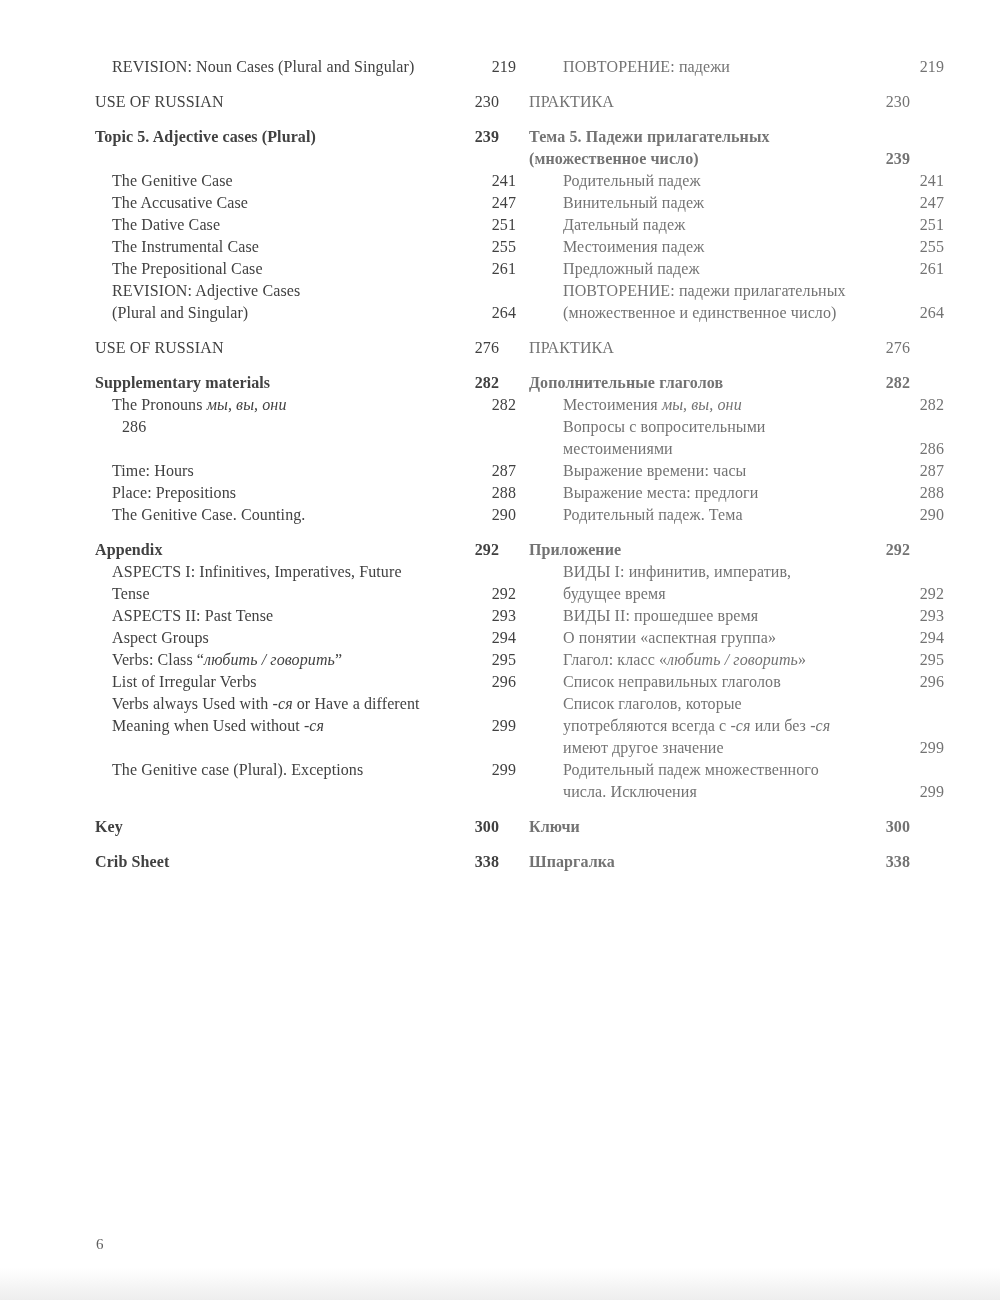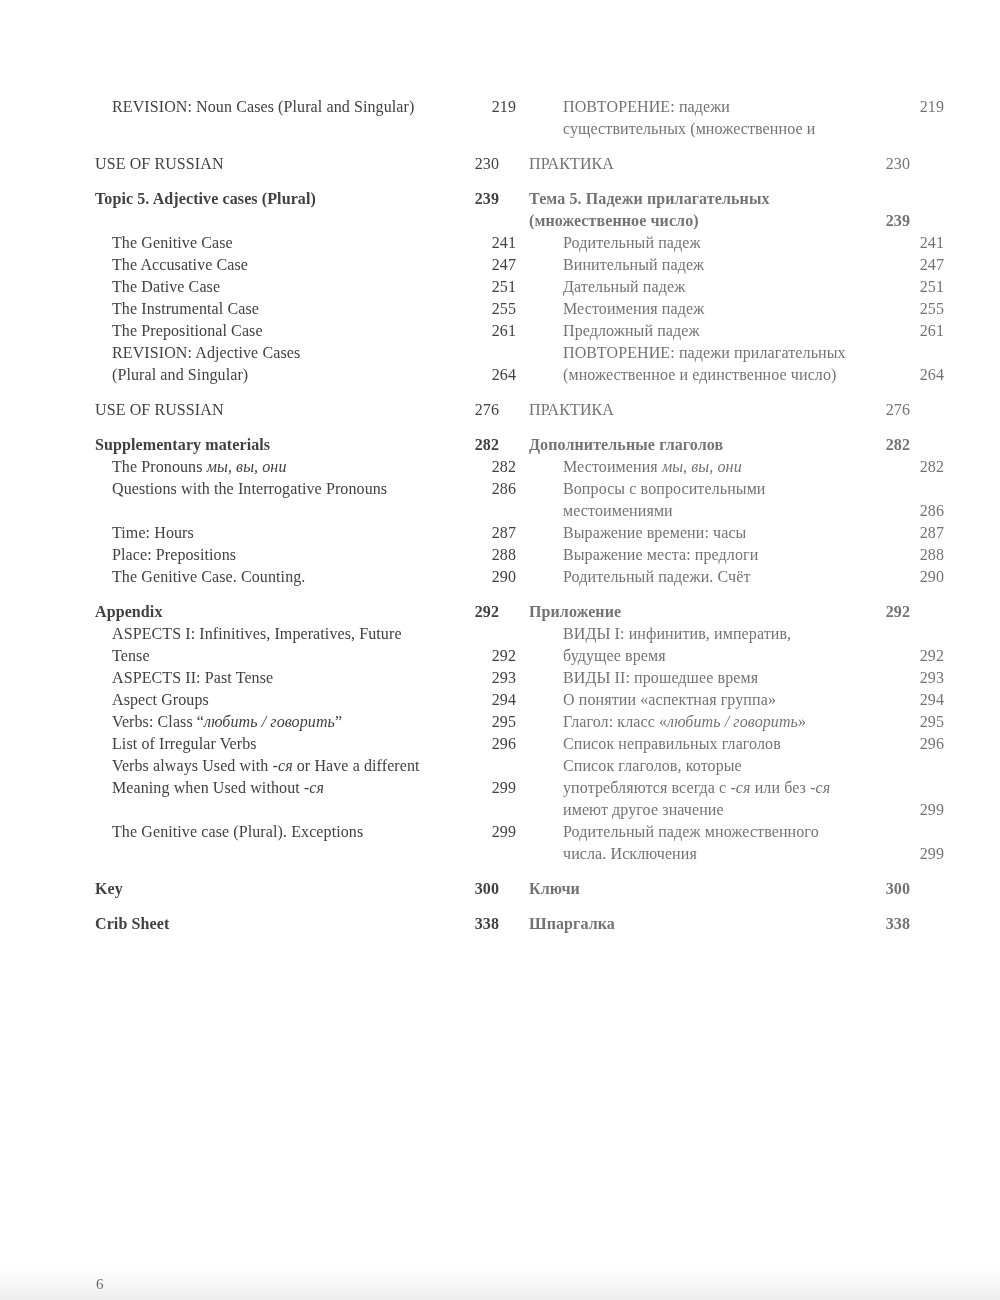--- a/index.html
+++ b/index.html
@@ -3,21 +3,21 @@
 <meta charset="utf-8">
 <style>
   html,body{margin:0;padding:0;}
   body{
     width:1000px;height:1300px;
     background:#ffffff;
     font-family:"Liberation Serif","DejaVu Serif",serif;
     position:relative;overflow:hidden;
   }
   .page{
-    position:absolute;inset:0;background:#ffffff;margin-top:40px;
+    position:absolute;inset:0;background:#ffffff;
   }
   .toc{
     position:absolute;left:95px;top:56px;width:815px;
     font-size:16px;line-height:22px;color:#414141;
     letter-spacing:0.1px;
     filter:blur(0.25px);
   }
   .row{display:flex;align-items:flex-start;}
   .row.gap{margin-top:13px;}
   .row.bold{font-weight:bold;}
@@ -51,23 +51,20 @@
             <span class="txt">REVISION: Noun Cases (Plural and Singular)</span>
             <span class="pg">219</span>
           </div>
         </div>
         <div class="gutter"></div>
         <div class="cell ru indent">
           <div class="line">
             <span class="txt">ПОВТОРЕНИЕ: падежи</span>
             <span class="pg">219</span>
           </div>
-          <div class="line">
-            <span class="txt">существительных (множественное и</span>
-          </div>
         </div>
       </div>
       <div class="row gap">
         <div class="cell en">
           <div class="line">
             <span class="txt">USE OF RUSSIAN</span>
             <span class="pg">230</span>
           </div>
         </div>
         <div class="gutter"></div>
@@ -233,21 +230,20 @@
         <div class="cell ru indent">
           <div class="line">
             <span class="txt">Местоимения <i>мы, вы, они</i></span>
             <span class="pg">282</span>
           </div>
         </div>
       </div>
       <div class="row">
         <div class="cell en indent">
           <div class="line">
-            <span class="txt">Questions with the Interrogative Pronouns</span>
             <span class="pg">286</span>
           </div>
         </div>
         <div class="gutter"></div>
         <div class="cell ru indent">
           <div class="line">
             <span class="txt">Вопросы с вопросительными</span>
           </div>
           <div class="line">
             <span class="txt">местоимениями</span>
@@ -288,21 +284,21 @@
       <div class="row">
         <div class="cell en indent">
           <div class="line">
             <span class="txt">The Genitive Case. Counting.</span>
             <span class="pg">290</span>
           </div>
         </div>
         <div class="gutter"></div>
         <div class="cell ru indent">
           <div class="line">
-            <span class="txt">Родительный падежи. Счёт</span>
+            <span class="txt">Родительный падеж. Тема</span>
             <span class="pg">290</span>
           </div>
         </div>
       </div>
       <div class="row gap bold">
         <div class="cell en">
           <div class="line">
             <span class="txt">Appendix</span>
             <span class="pg">292</span>
           </div>

